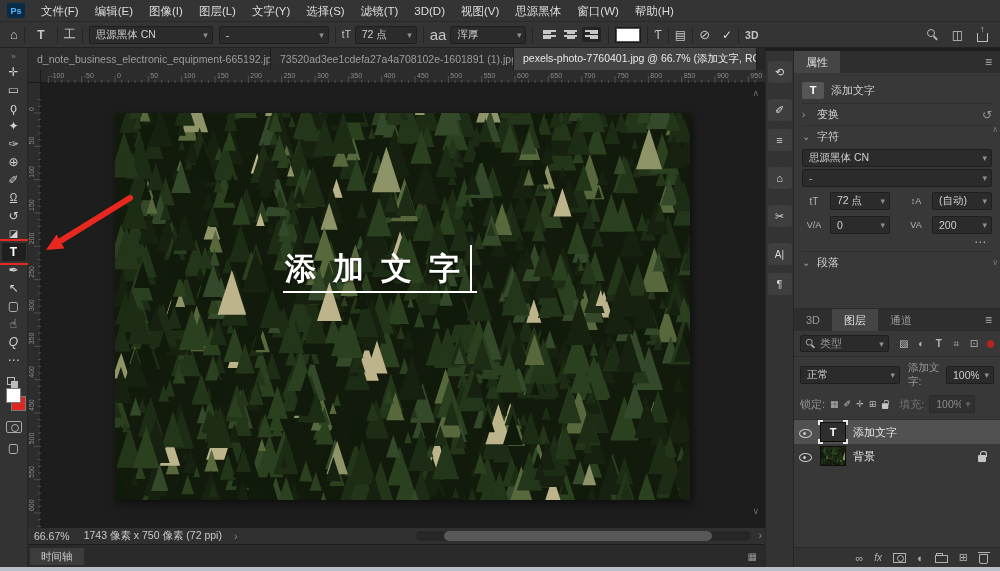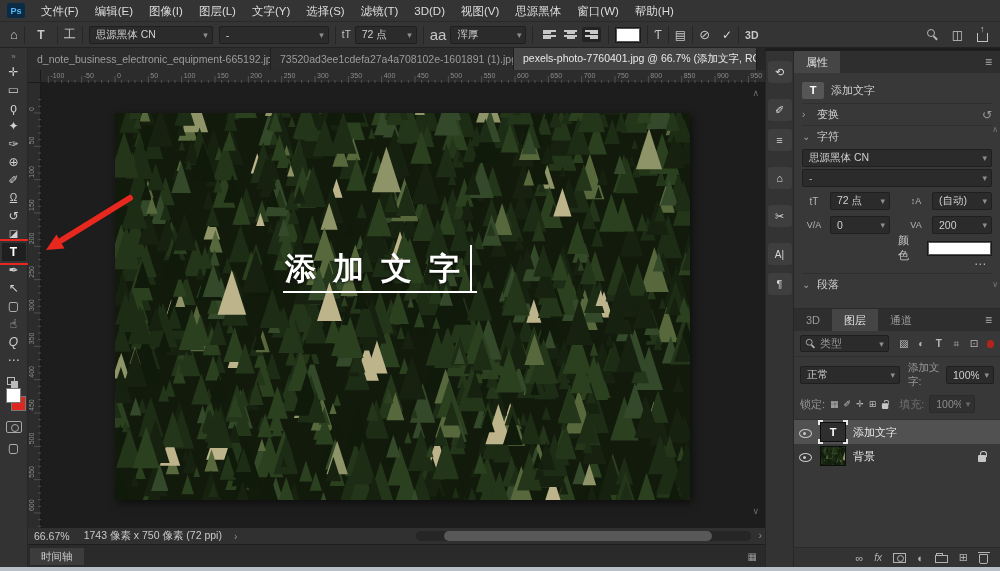--- a/index.html
+++ b/index.html
@@ -1559,24 +1559,20 @@
           <span class="val">0</span>
             <span class="caret">▾</span>
         </div>
         <span class="gsp"></span>
         <span class="ficon">VA</span>
         <div class="select gsel">
           <span class="val">200</span>
             <span class="caret">▾</span>
         </div>
       </div>
-      <div class="colorrow">
-        <span class="lbl">颜色</span>
-        <span class="cswatch"></span>
-      </div>
       <div class="dotsrow">⋯</div>
       <div class="prow line">
         <span class="exp">⌄</span>
         <span>段落</span>
       </div>
       <span class="scrollg" style="top:52px">∧</span>
       <span class="scrollg" style="bottom:6px">∨</span>
     </div>
   </div>
 

